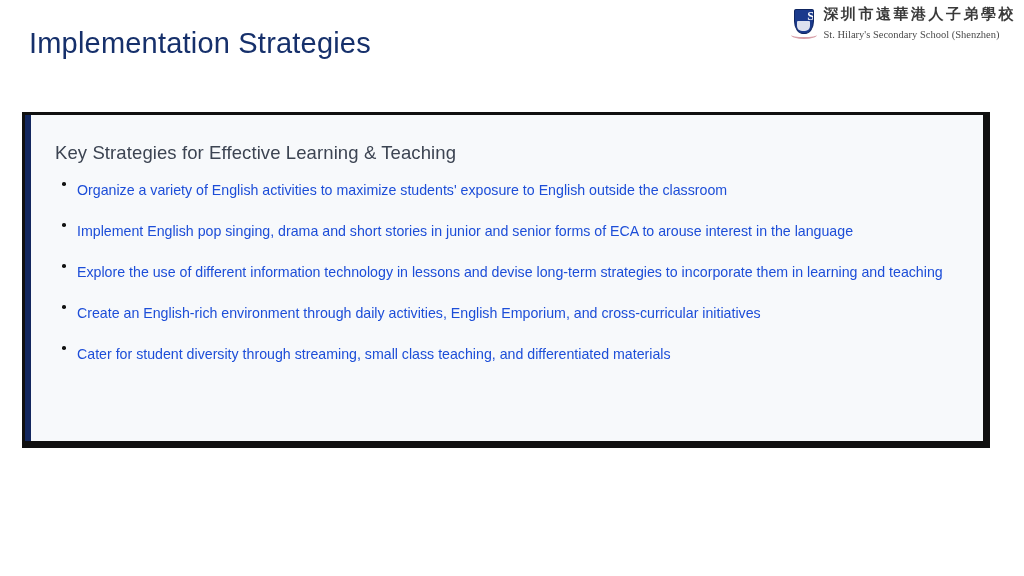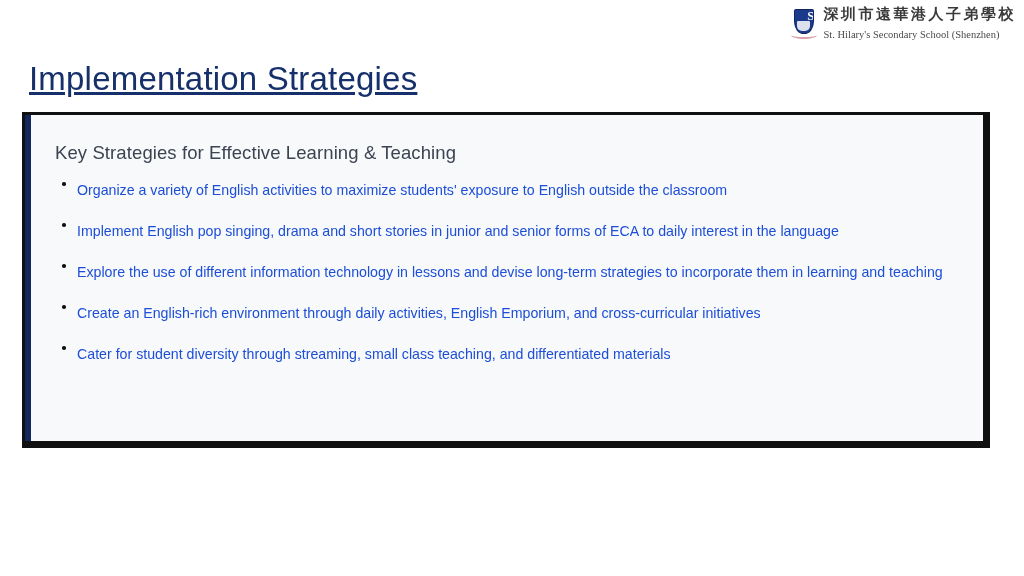--- a/index.html
+++ b/index.html
@@ -100,26 +100,25 @@
     font-size: 10.5px;
     color: #4a4a4a;
     margin-top: 8px;
     white-space: nowrap;
   }
 
   
   .slide-title {
     position: absolute;
     left: 29px;
-    top: 60px;
-    font-size: 33px;
+    top: 27px;
+    font-size: 29px;
     color: #16306b;
     letter-spacing: .2px;
     white-space: nowrap;
-    text-decoration: underline;
   }
 
   
   .panel {
     position: absolute;
     left: 22px;
     top: 112px;
     width: 968px;
     height: 336px;
     box-sizing: border-box;
@@ -200,21 +199,21 @@
   </div>
 
   <div class="slide-title">Implementation Strategies</div>
 
   <div class="panel">
     <div class="panel-accent"></div>
     <div class="panel-inner">
       <div class="panel-heading">Key Strategies for Effective Learning &amp; Teaching</div>
       <ul class="bullets">
           <li><span class="dot"></span><span>Organize a variety of English activities to maximize students' exposure to English outside the classroom</span></li>
-          <li><span class="dot"></span><span>Implement English pop singing, drama and short stories in junior and senior forms of ECA to daily interest in the language</span></li>
+          <li><span class="dot"></span><span>Implement English pop singing, drama and short stories in junior and senior forms of ECA to arouse interest in the language</span></li>
           <li><span class="dot"></span><span>Explore the use of different information technology in lessons and devise long-term strategies to incorporate them in learning and teaching</span></li>
           <li><span class="dot"></span><span>Create an English-rich environment through daily activities, English Emporium, and cross-curricular initiatives</span></li>
           <li><span class="dot"></span><span>Cater for student diversity through streaming, small class teaching, and differentiated materials</span></li>
         </ul>
     </div>
   </div>
 
 </div>
 
 </body></html>

